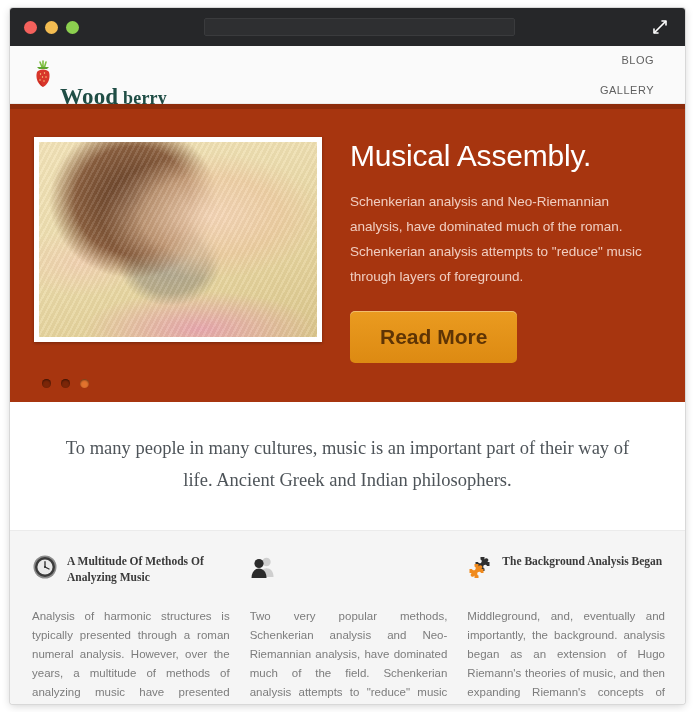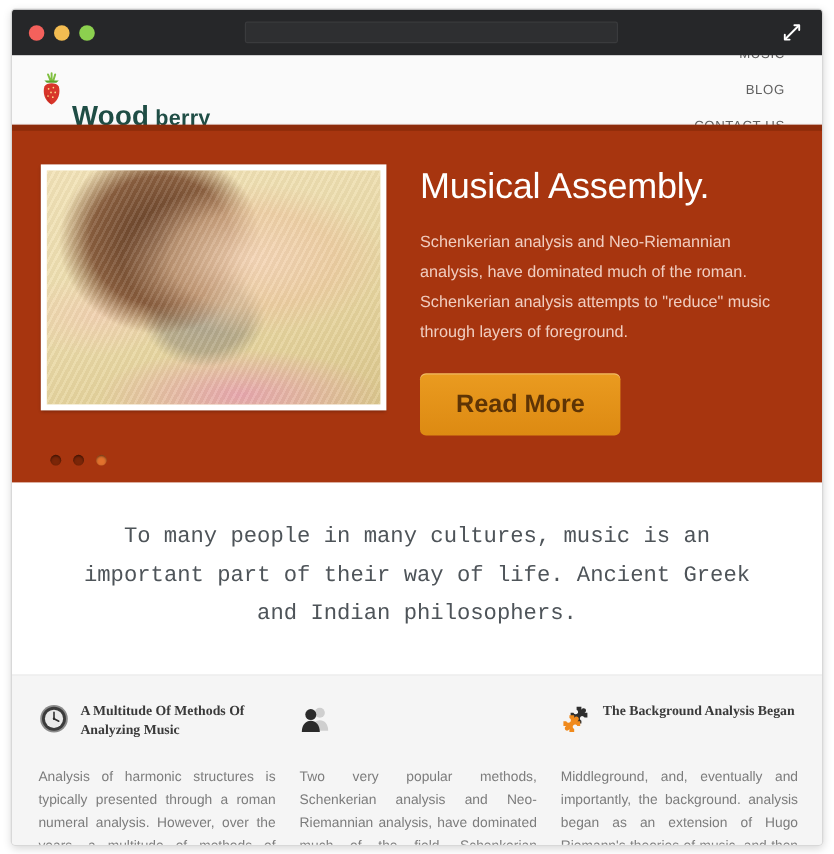--- a/index.html
+++ b/index.html
@@ -81,21 +81,21 @@
     display: flex;
     align-items: center;
     justify-content: space-between;
     padding: 0 20px 0 22px;
     border-bottom: 1px solid #ececec;
   }
 
   .logo { display: flex; align-items: center; gap: 6px; cursor: pointer; }
   .logo-mark { width: 22px; height: 30px; flex: 0 0 22px; }
   .logo-text {
-    font-family: Liberation Sans, sans-serif;
+    font-family: Liberation Serif, serif;
     font-weight: bold;
     font-size: 23px;
     color: #1f4d45;
     letter-spacing: 0.2px;
     margin-top: 44px;
   }
   .logo-text .sm { font-size: 18px; }
 
   .nav { display: flex; align-items: flex-end; gap: 2px; flex-direction: column; }
   .nav-item {
@@ -198,21 +198,21 @@
   
   .tagline {
     background: #ffffff;
     padding: 30px 55px 34px 55px;
     text-align: center;
   }
   .tagline p {
     font-size: 18.5px;
     line-height: 32px;
     color: #4e5459;
-    font-family: Liberation Mono, monospace;
+    font-family: Liberation Serif, serif;
   }
 
   
   .features {
     background: #f5f5f5;
     border-top: 1px solid #ebebeb;
     padding: 22px 20px 20px 22px;
     display: flex;
     gap: 20px;
     height: 196px;
@@ -285,20 +285,21 @@
         </span>
         <span class="logo-text">
           <span>Wood</span><span class="sm">&nbsp;</span><span class="sm">berry</span>
         </span>
       </div>
 
       <div class="nav">
         <div class="nav-item active">HOME</div>
         <div class="nav-item">MUSIC</div>
         <div class="nav-item">BLOG</div>
+        <div class="nav-item">GALLERY</div>
         <div class="nav-item">CONTACT US</div>
         <div class="nav-item">FULLWIDTH</div>
       </div>
     </div>
 
     <div class="hero">
       <div class="hero-img-wrap">
         <div class="hero-img"></div>
       </div>
 

